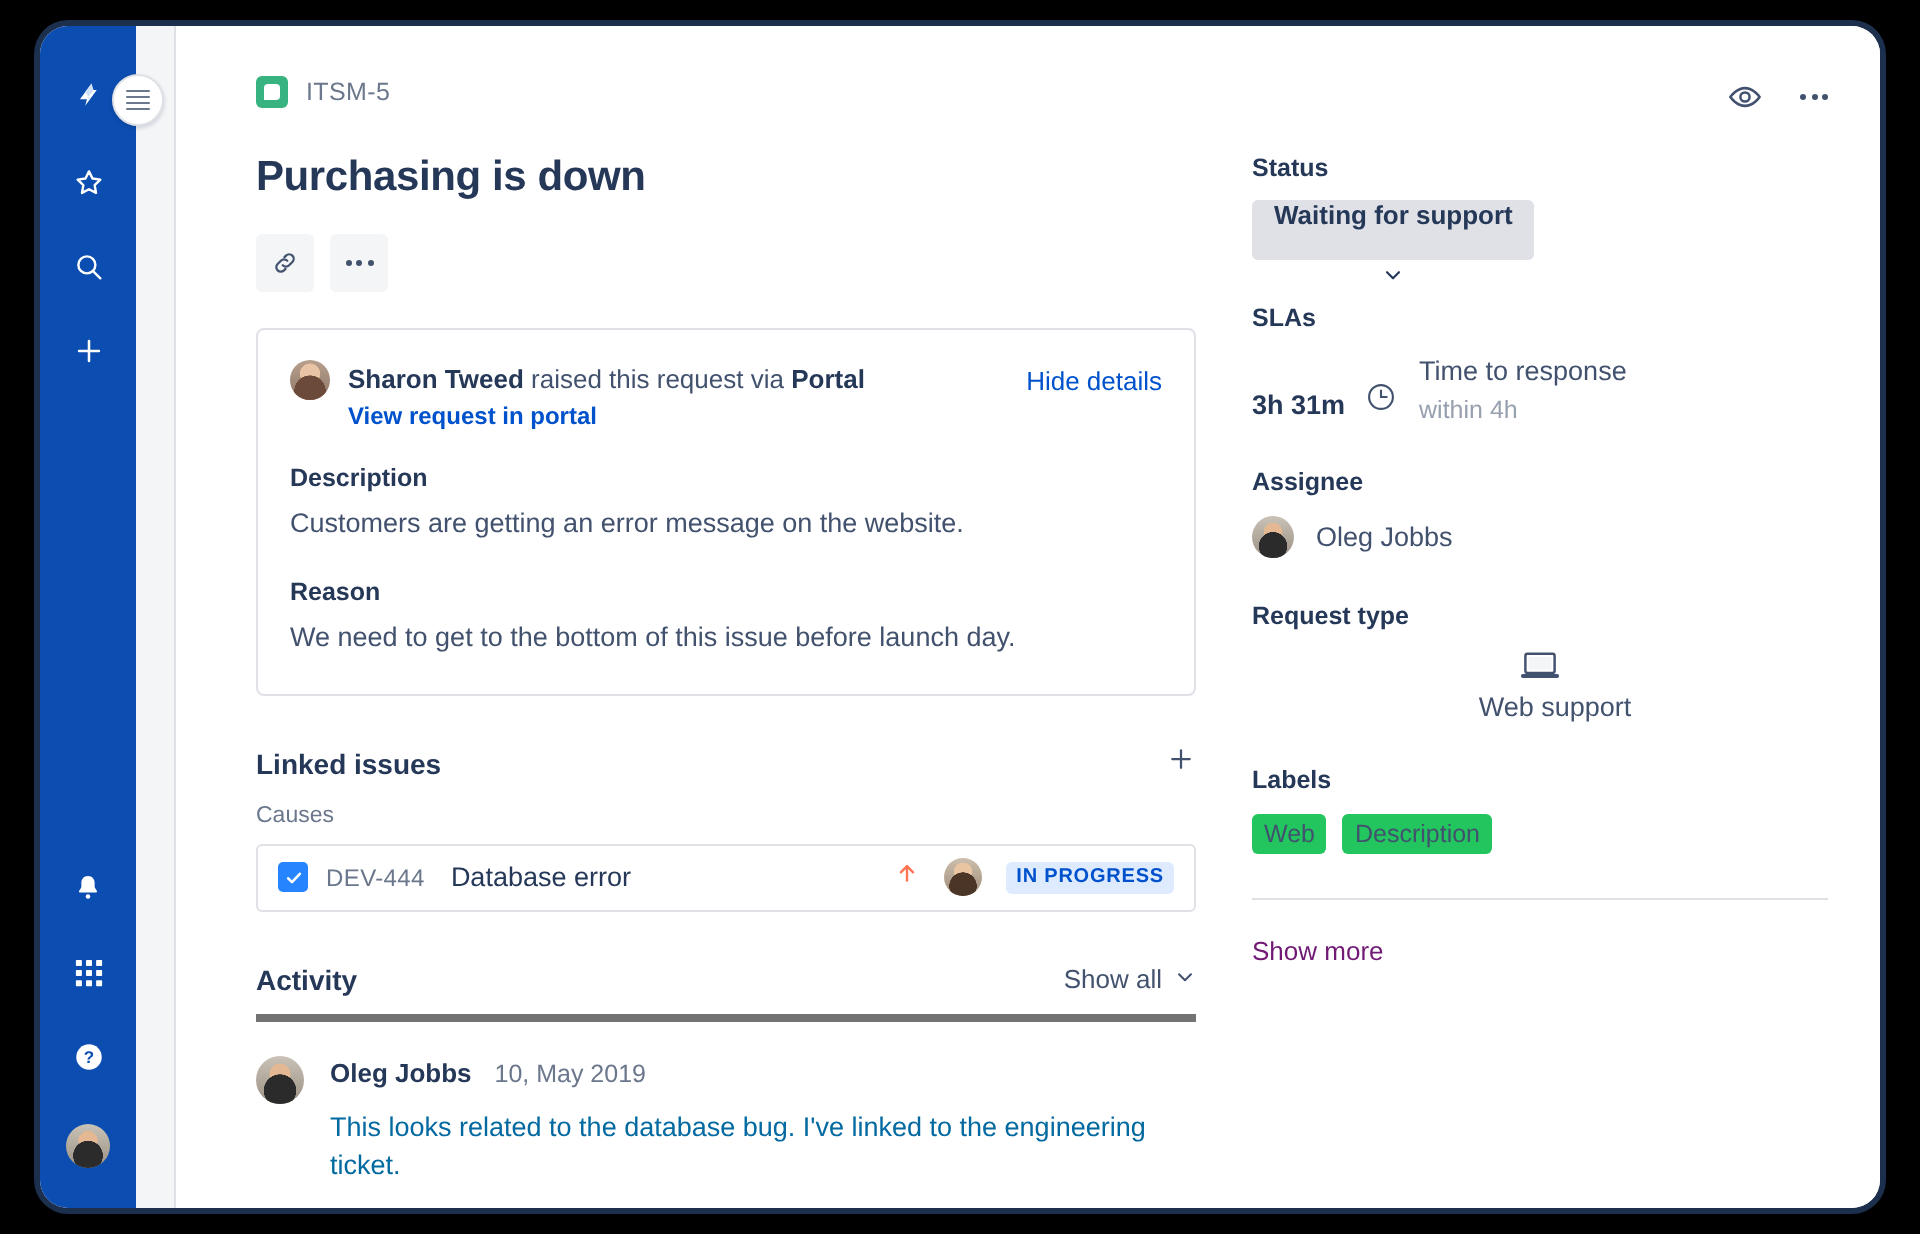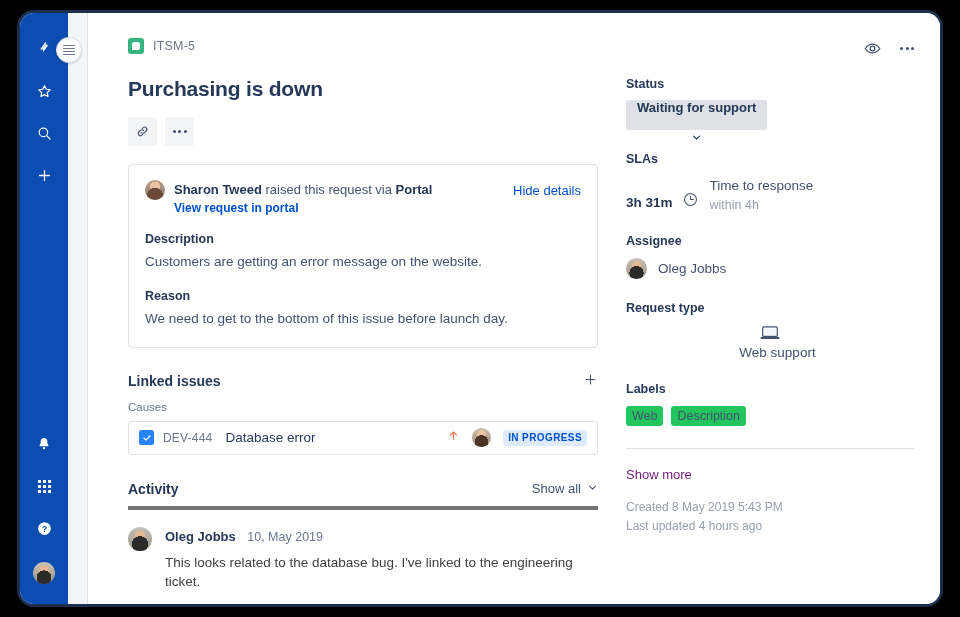--- a/index.html
+++ b/index.html
@@ -178,21 +178,21 @@
     display:flex; align-items:center; justify-content: space-between;
     margin-top: 26px; padding-bottom: 9px;
     border-bottom: 4px solid #737373;
   }
   .showall { font-size: 13px; color: #42526E; cursor: pointer; display:flex; align-items:center; gap:6px;}
 
   .comment { display: flex; margin-top: 17px; }
   .avatar-md { width: 24px; height: 24px; border-radius: 50%; overflow: hidden; flex: 0 0 24px; margin-right: 13px; }
   .c-author { font-size: 13px; font-weight: 700; color: #253858; }
   .c-date { font-size: 12.5px; color: #6B778C; margin-left: 7px; }
-  .c-body { font-size: 13.5px; color: #404040; margin-top: 9px; line-height: 1.4; }
+  .c-body { font-size: 13.5px; color: #0369a1; margin-top: 9px; line-height: 1.4; }
   .c-actions { font-size: 12.5px; color: #6B778C; margin-top: 11px; display:flex; align-items:center; gap:7px; }
   .c-actions span.a { cursor: pointer; }
   .c-actions span.sep { color: #97A0AF; }
 
   
   .s-label { font-size: 12.5px; font-weight: 700; color: #253858; }
   .status-pill {
     margin-top: 9px;
     display: inline-flex; align-items: center; gap: 16px;
     background: #DFE1E6; border-radius: 3px;
@@ -506,21 +506,17 @@
         <div class="labels-row">
           <span class="label-chip">Web</span>
           <span class="label-chip">Description</span>
         </div>
       </div>
 
       <div class="divider"></div>
 
       <div class="showmore">Show more</div>
 
-      <div class="meta">
-        <div>Created 8 May 2019 5:43 PM</div>
-        <div>Last updated 4 hours ago</div>
-      </div>
 
     </aside>
 
   </div>
 </div>
 
 </body></html>

